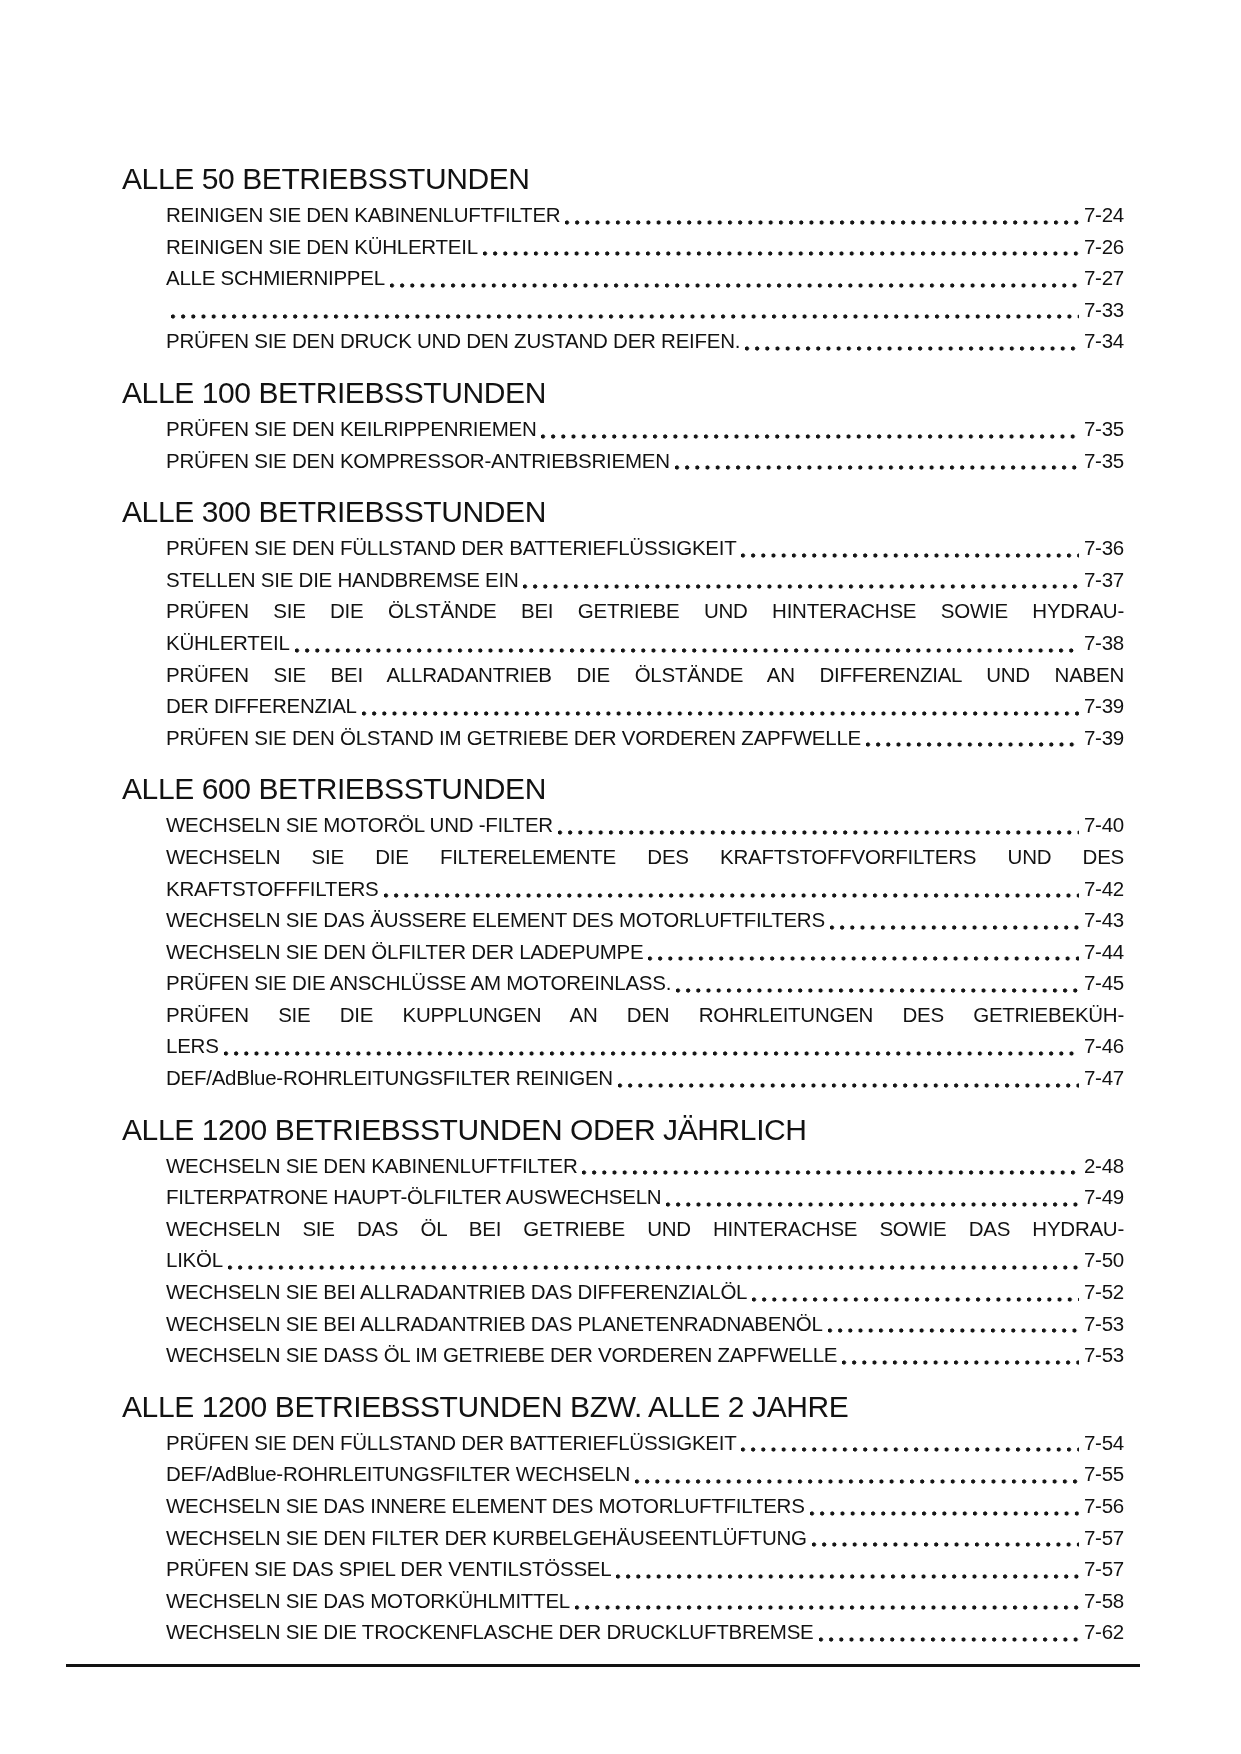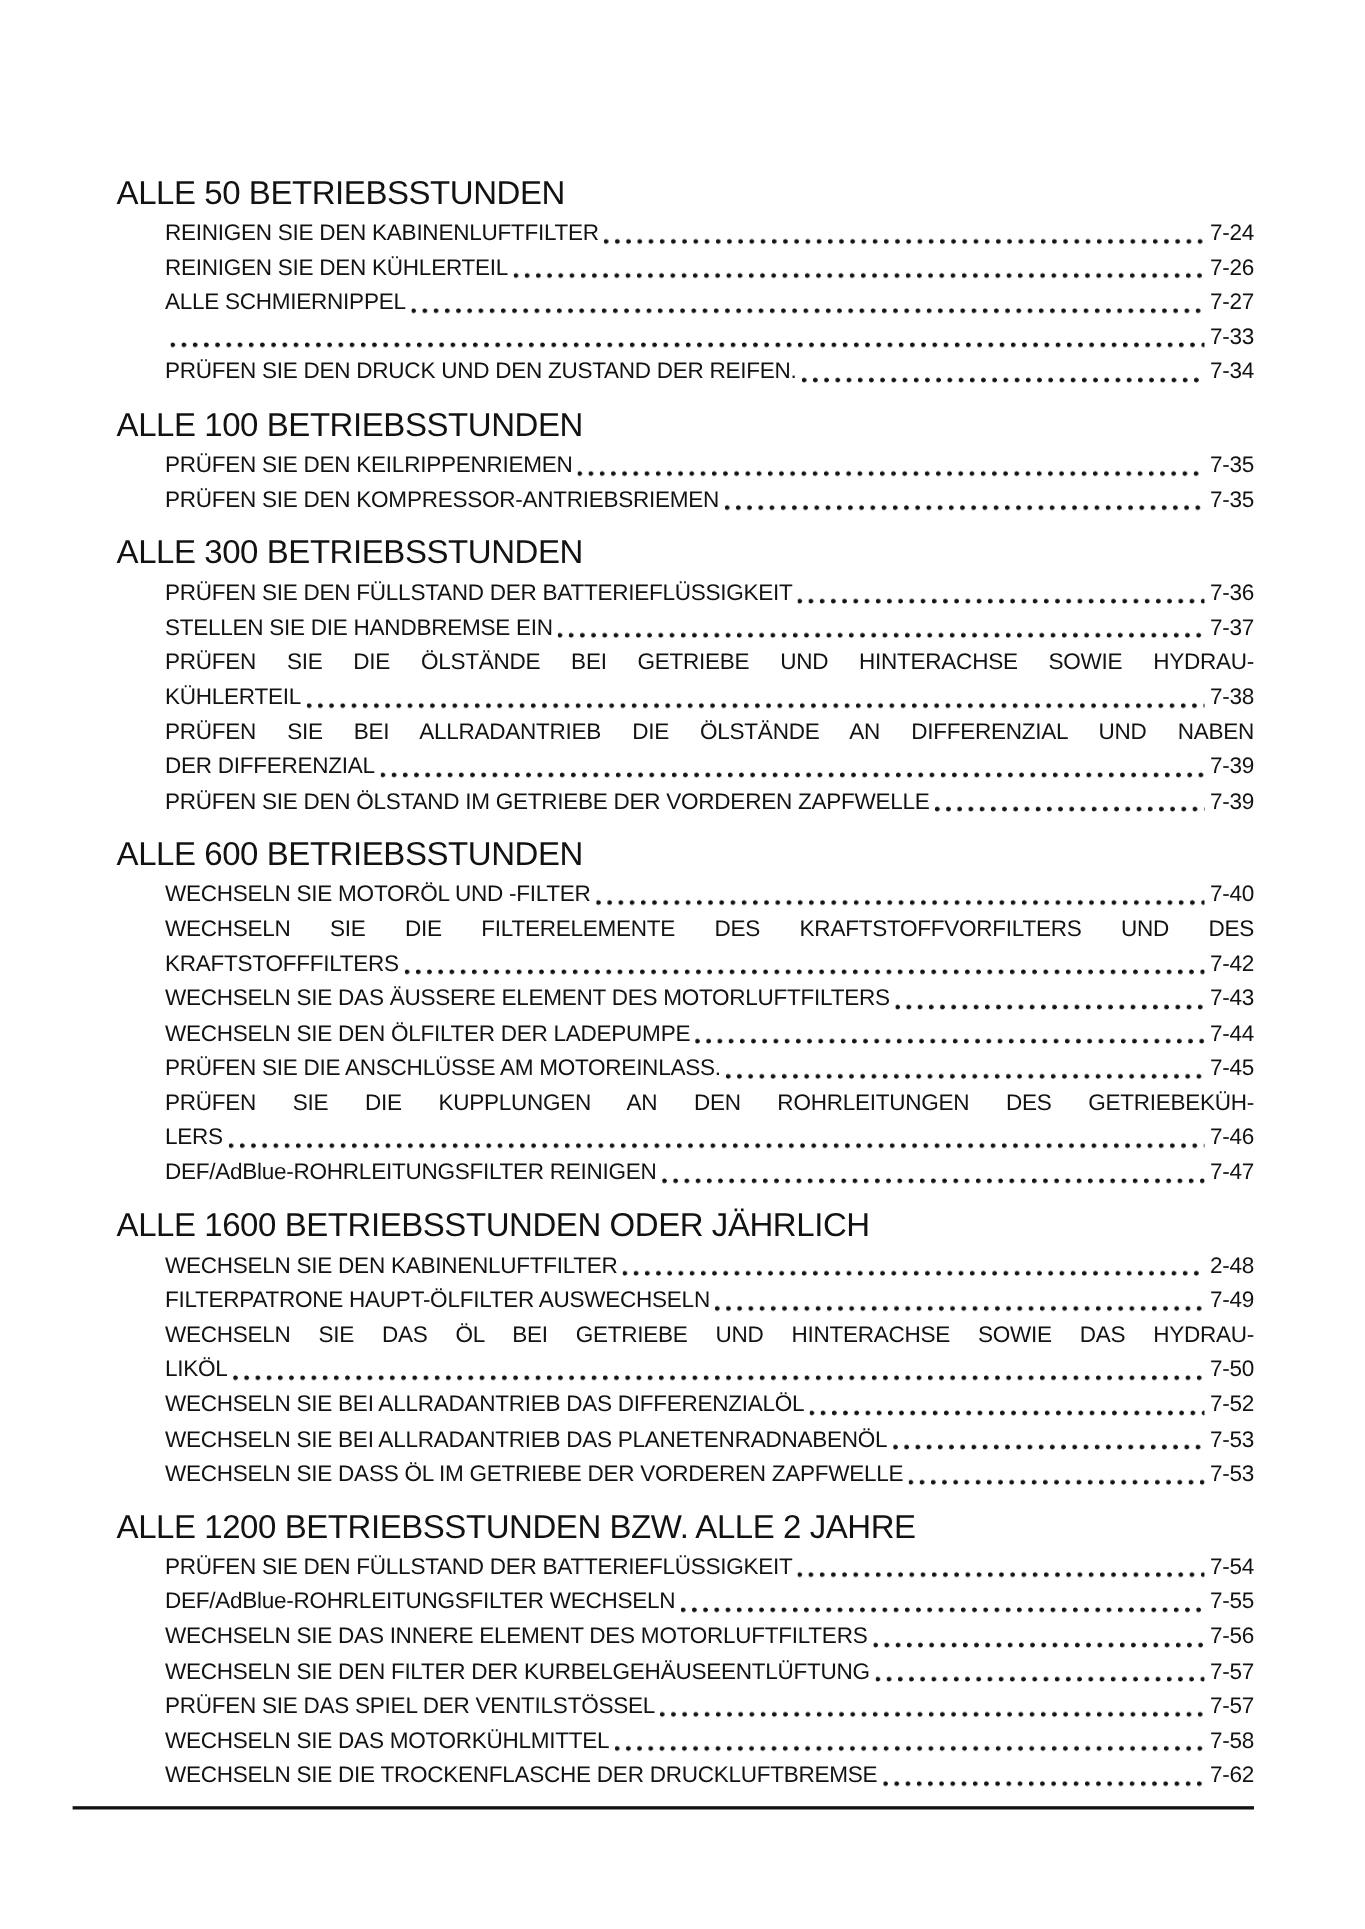--- a/index.html
+++ b/index.html
@@ -17,21 +17,21 @@
   }
   .page {
     position: absolute;
     inset: 0;
   }
   .content {
     margin-left: 66px;
     width: 1074px;
     padding-top: 143px;
   }
-  section.toc-section { margin: 0; padding: 0; }
+  section.toc-section { margin: 16px; padding: 0; }
   .sec-title {
     font-size: 30px;
     font-weight: 400;
     letter-spacing: -0.4px;
     line-height: 40px;
     margin: 13px 0 0 0;
     padding-left: 40px;
     white-space: nowrap;
   }
   .entry {
@@ -224,21 +224,21 @@
         </div>
         <div class="entry">
           <div class="row">
             <span class="t">DEF/AdBlue-ROHRLEITUNGSFILTER REINIGEN</span>
             <span class="dots"></span>
             <span class="pg">7-47</span>
           </div>
         </div>
       </section>
       <section class="toc-section">
-        <h1 class="sec-title">ALLE 1600 BETRIEBSSTUNDEN ODER JÄHRLICH</h1>
+        <h1 class="sec-title">ALLE 1200 BETRIEBSSTUNDEN ODER JÄHRLICH</h1>
         <div class="entry">
           <div class="row">
             <span class="t">WECHSELN SIE DEN KABINENLUFTFILTER</span>
             <span class="dots"></span>
             <span class="pg">2-48</span>
           </div>
         </div>
         <div class="entry">
           <div class="row">
             <span class="t">FILTERPATRONE HAUPT-ÖLFILTER AUSWECHSELN</span>

